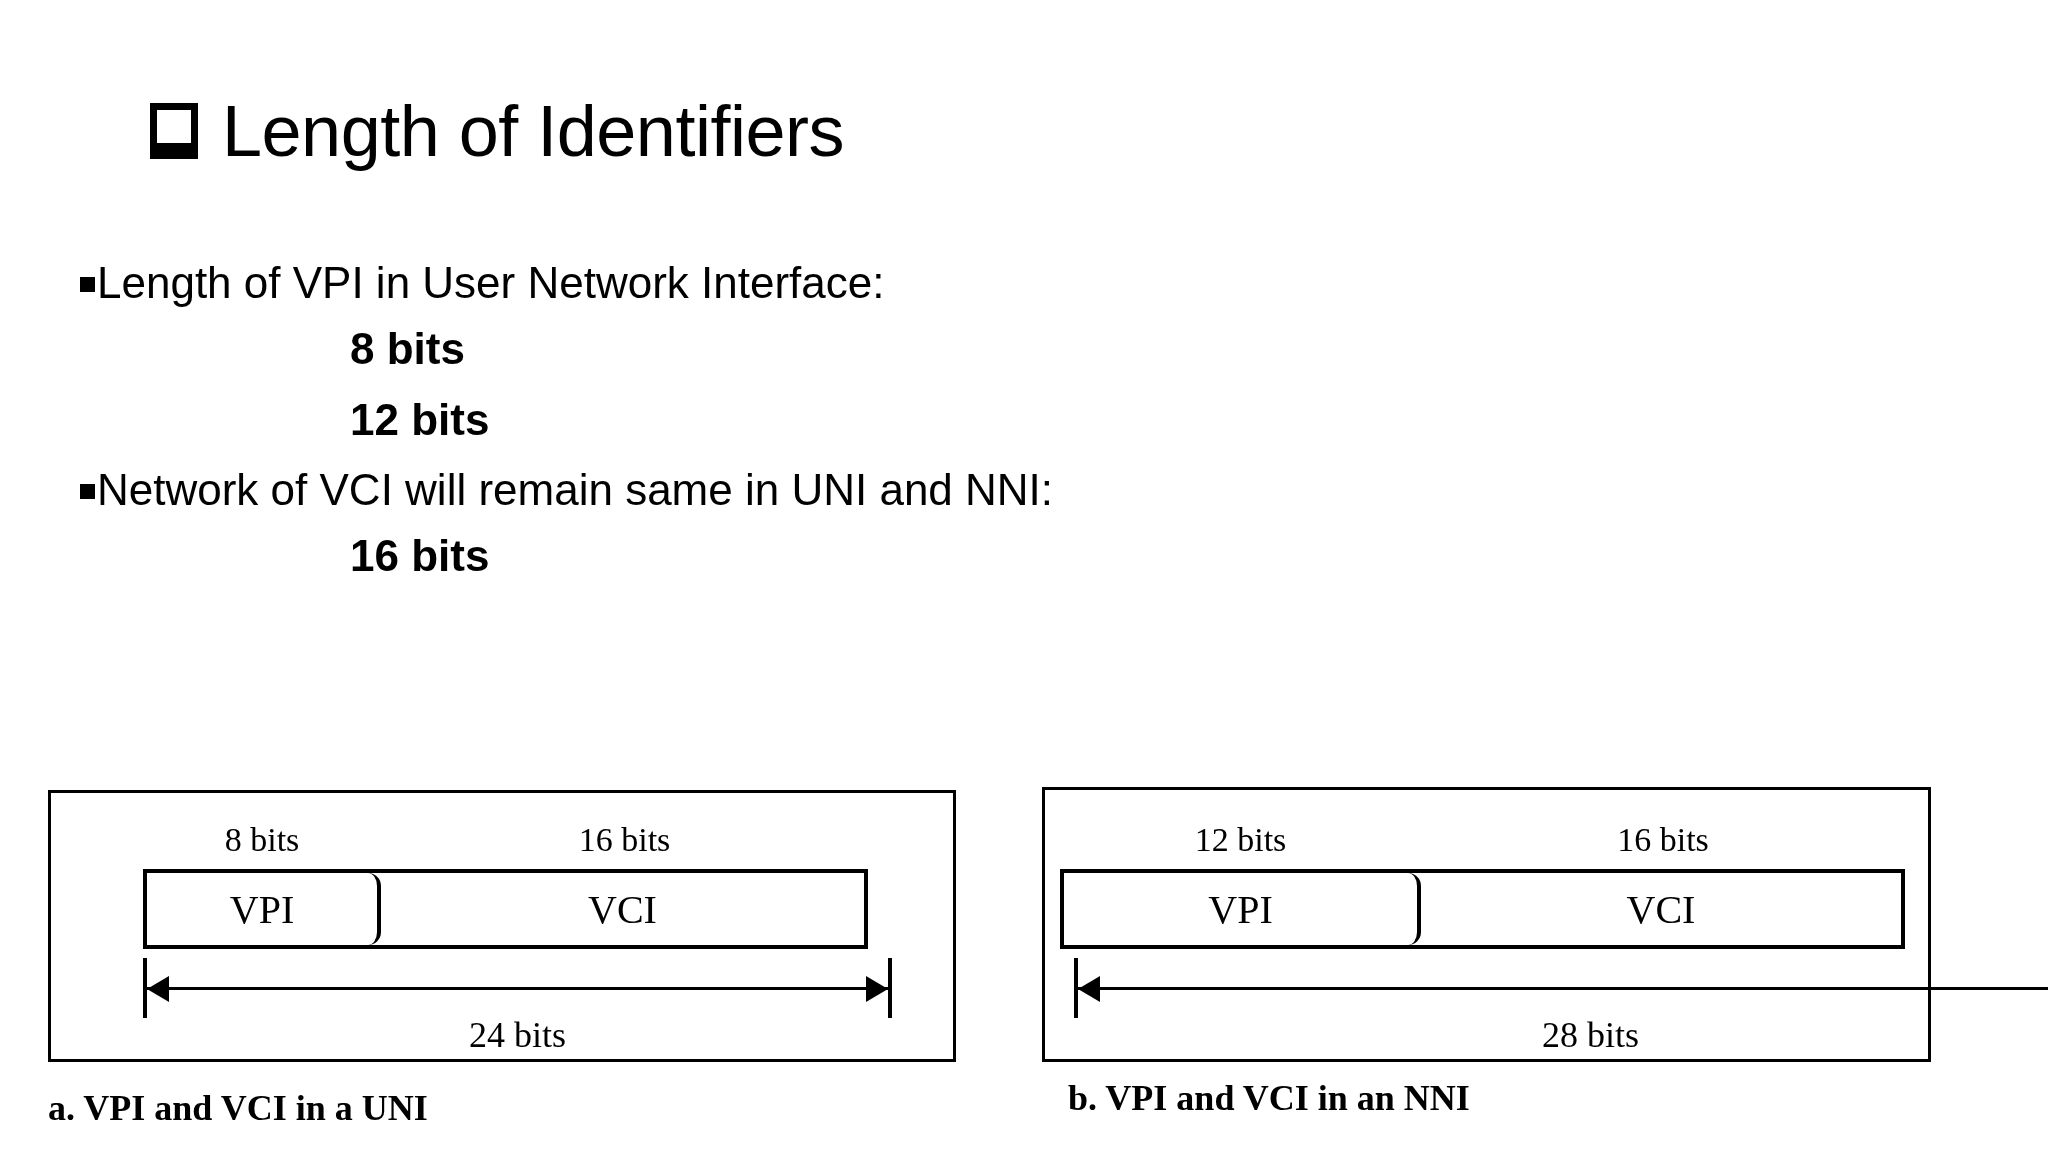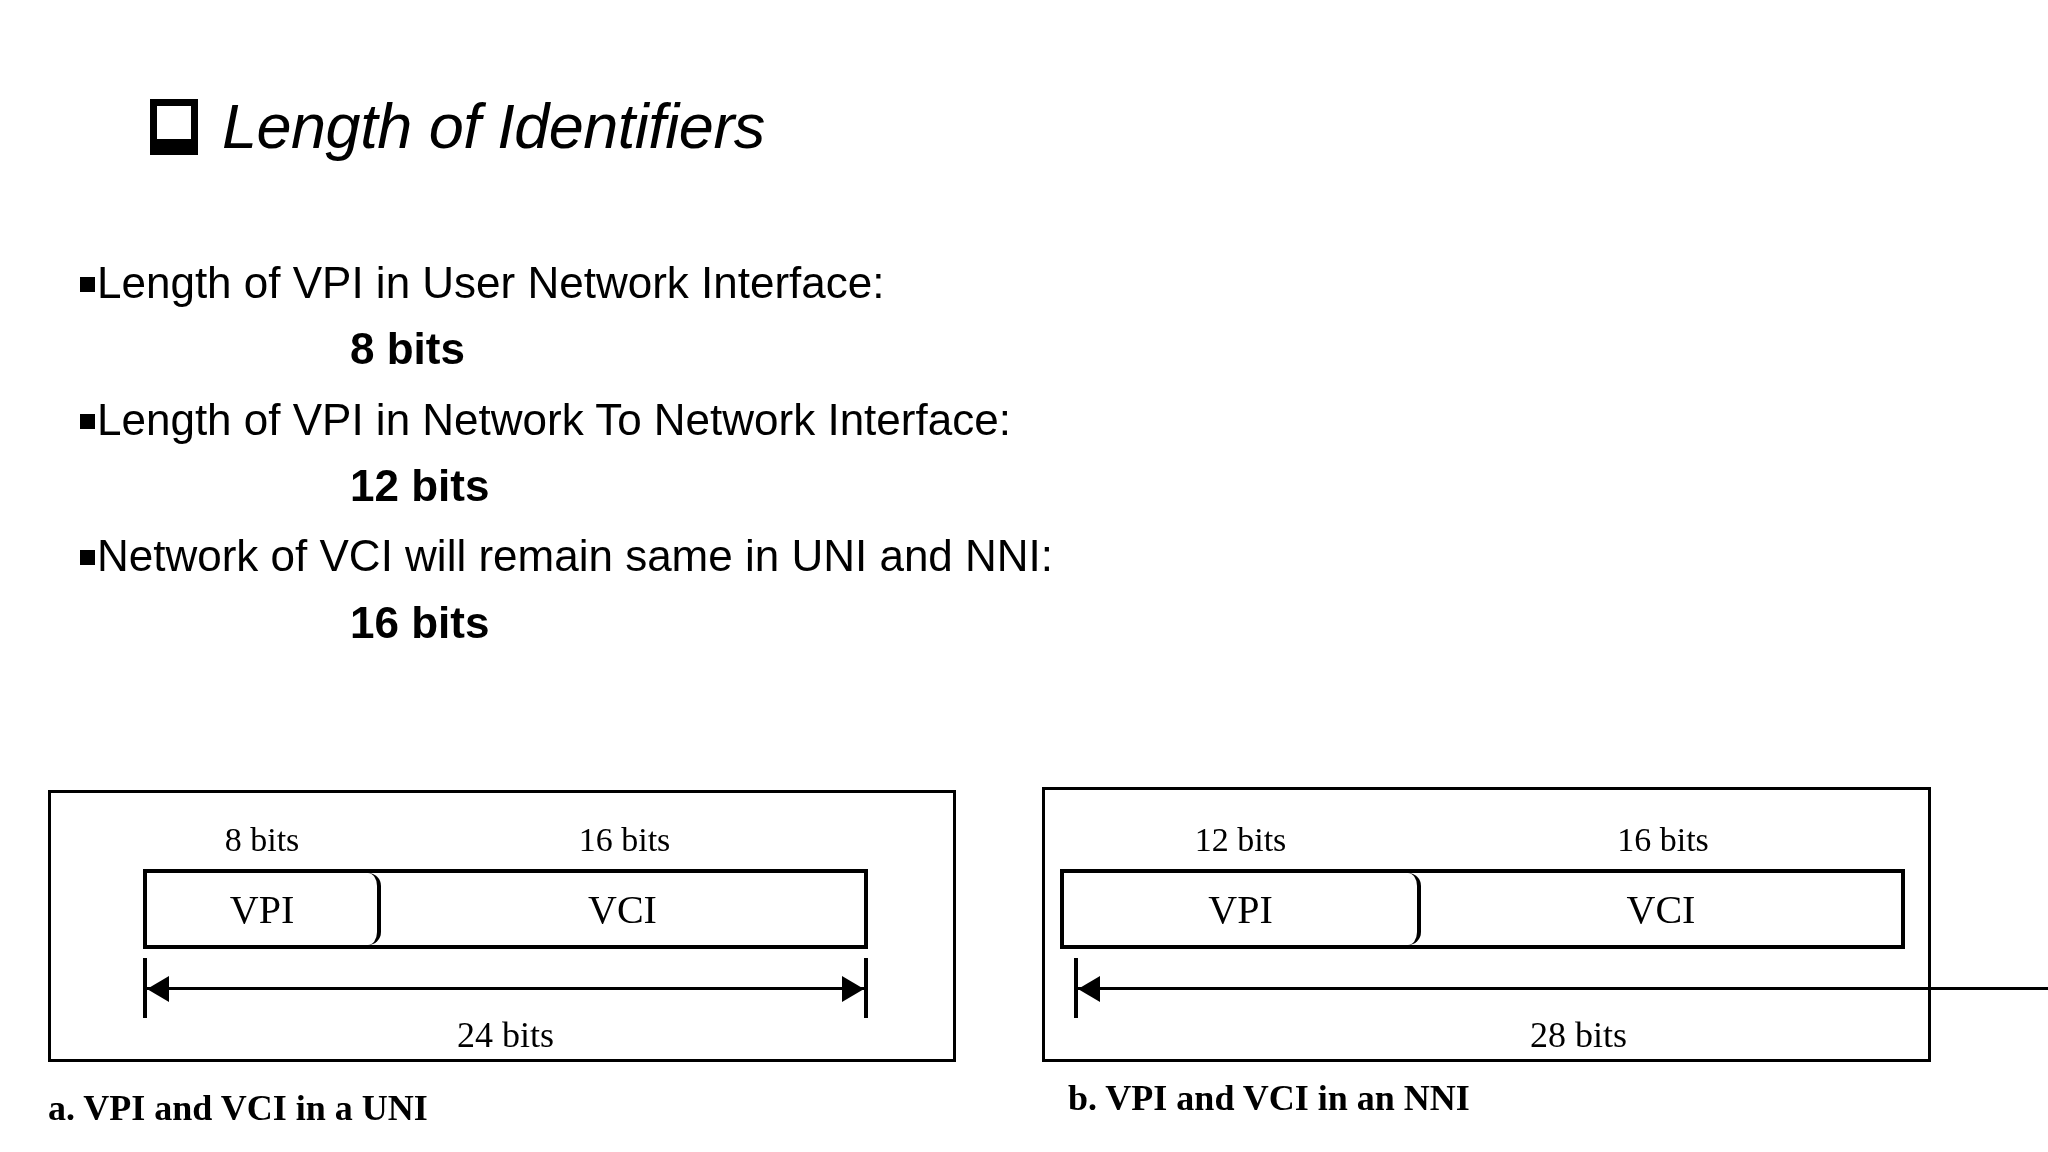--- a/index.html
+++ b/index.html
@@ -20,25 +20,24 @@
   }
   .title-bullet{
     width:48px;height:56px;
     box-sizing:border-box;
     border:7px solid #000;
     border-bottom-width:16px;
     position:relative;
     flex:none;
   }
   .title-text{
-    font-size:63px;
+    font-size:72px;
     font-weight:400;
     letter-spacing:-0.5px;
     line-height:1;
-    font-style:italic;
   }
   
   .bullets{
     position:absolute;
     left:80px; top:255px;
     width:1400px;
   }
   .bullet-line{
     display:flex;
     align-items:flex-start;
@@ -99,20 +98,21 @@
     font-size:40px;
     height:100%;
     border-radius:13px;
   }
   .field.left{ border-right:4px solid #000; }
 
   
   .dim{
     position:absolute;
     height:60px;
+    padding-left:24px;
   }
   .dim .tick{
     position:absolute;
     top:0; width:4px; height:60px; background:#000;
   }
   .dim .tick.l{ left:0; }
   .dim .tick.r{ right:0; }
   .dim .line{
     position:absolute;
     top:29px; left:4px; right:4px;
@@ -154,24 +154,20 @@
 </div>
 
 <div class="bullets">
 
   <div class="bullet-line">
     <span class="sq"></span>
     <span class="bullet-text">Length of VPI in User Network Interface:</span>
   </div>
   <div class="sub-value">8 bits</div>
 
-  <div class="bullet-line">
-    <span class="sq"></span>
-    <span class="bullet-text">Length of VPI in Network To Network Interface:</span>
-  </div>
   <div class="sub-value">12 bits</div>
 
   <div class="bullet-line">
     <span class="sq"></span>
     <span class="bullet-text">Network of VCI will remain same in UNI and NNI:</span>
   </div>
   <div class="sub-value">16 bits</div>
 
 </div>
 

